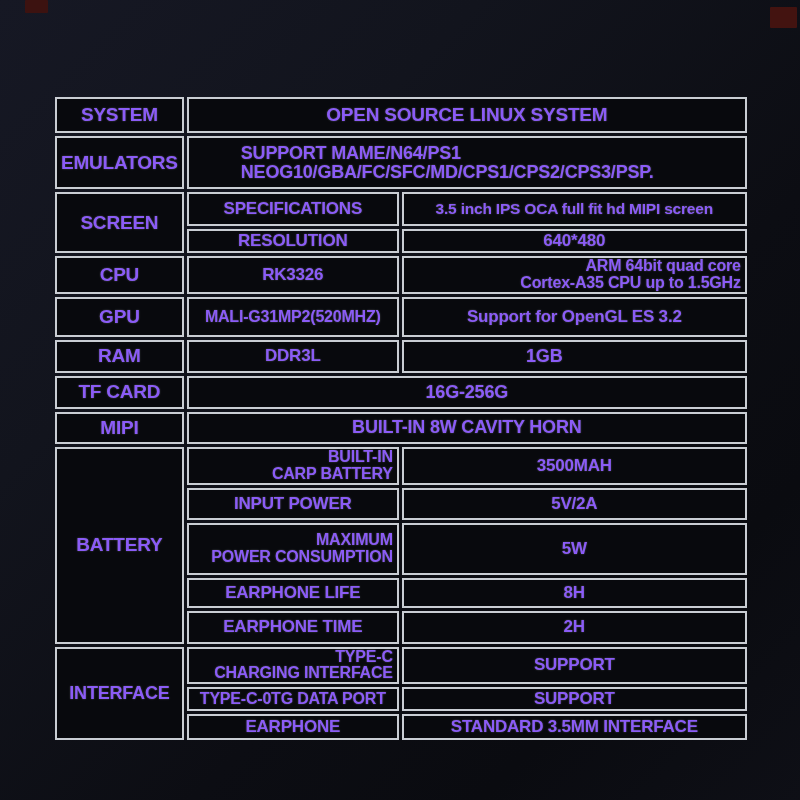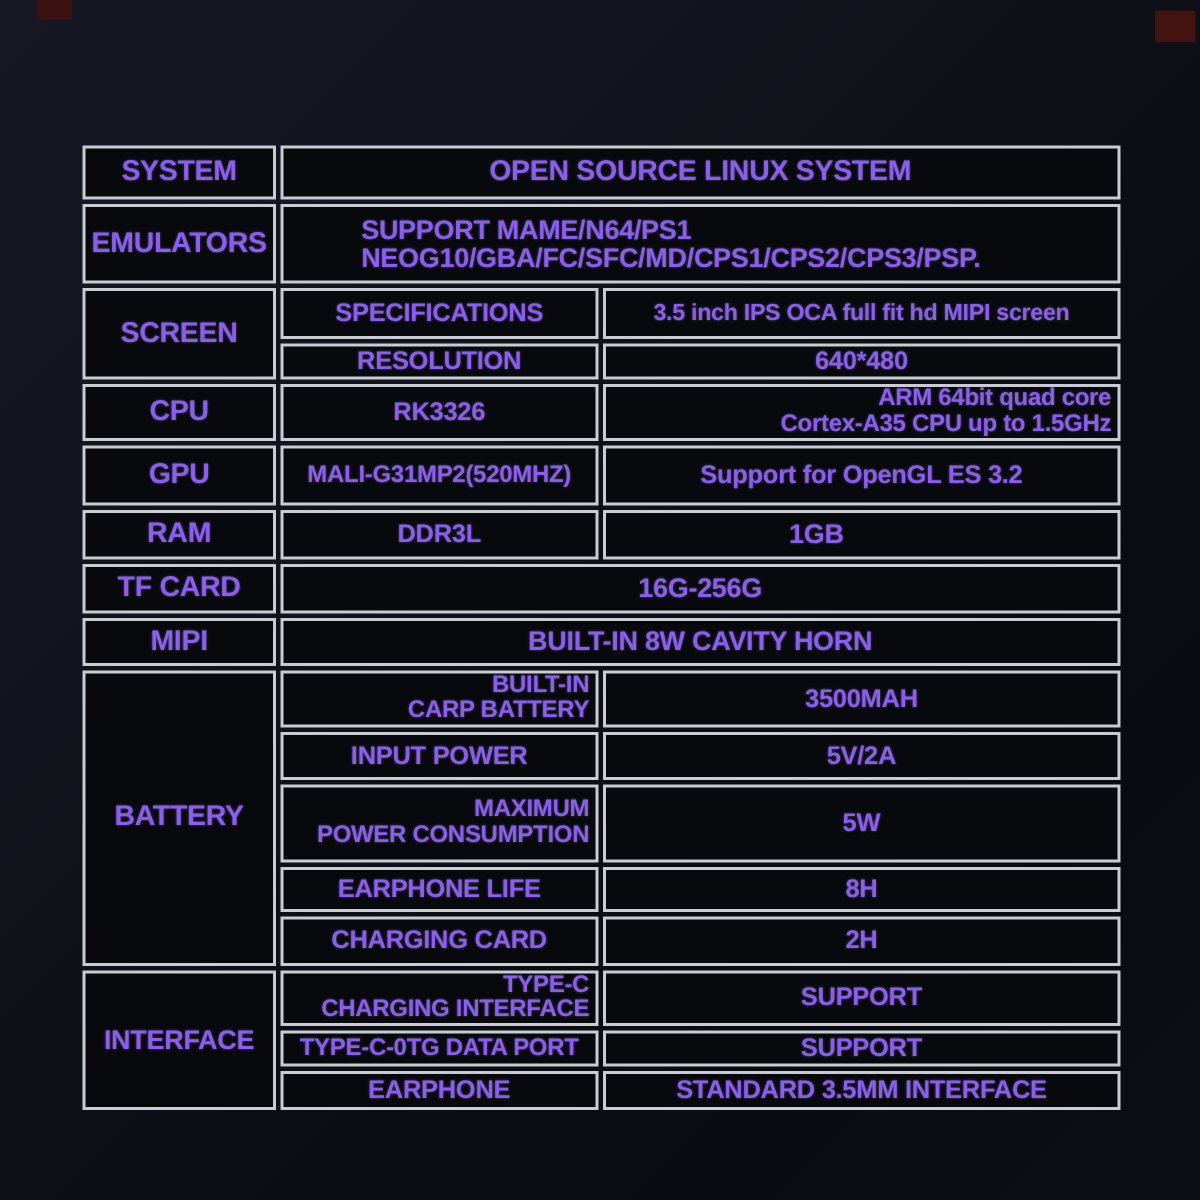--- a/index.html
+++ b/index.html
@@ -123,21 +123,21 @@
     <tr style="height:52px">
       <td class="two-line">MAXIMUM
 POWER CONSUMPTION</td>
       <td class="fs17">5W</td>
     </tr>
     <tr style="height:30px">
       <td class="fs17">EARPHONE LIFE</td>
       <td class="fs17">8H</td>
     </tr>
     <tr style="height:33px">
-      <td class="fs17">CHARGING CARD</td>
+      <td class="fs17">EARPHONE TIME</td>
       <td class="fs17">2H</td>
     </tr>
 
     <tr style="height:36px">
       <td rowspan="3" class="label" style="font-size:18px">INTERFACE</td>
       <td class="two-line">TYPE-C
 CHARGING INTERFACE</td>
       <td class="fs17">SUPPORT</td>
     </tr>
     <tr style="height:16px">

